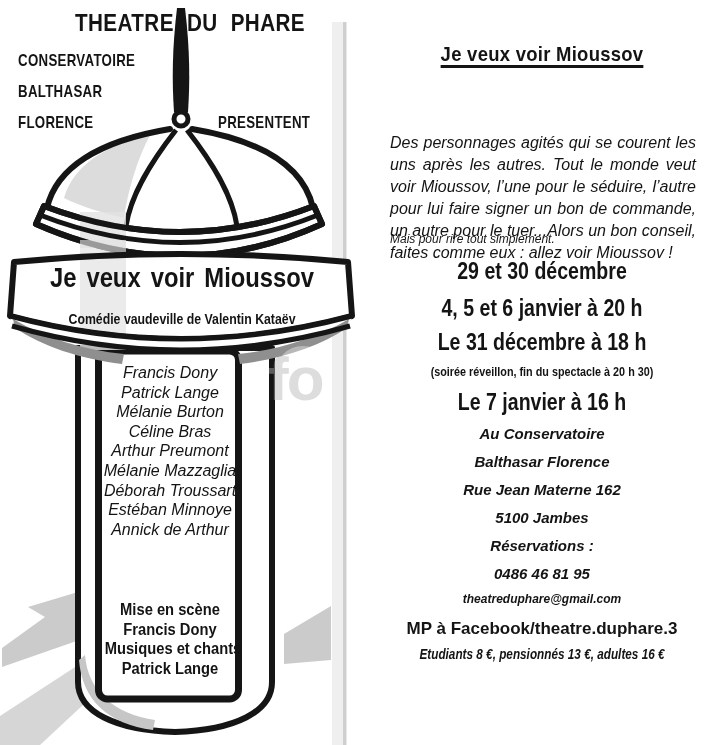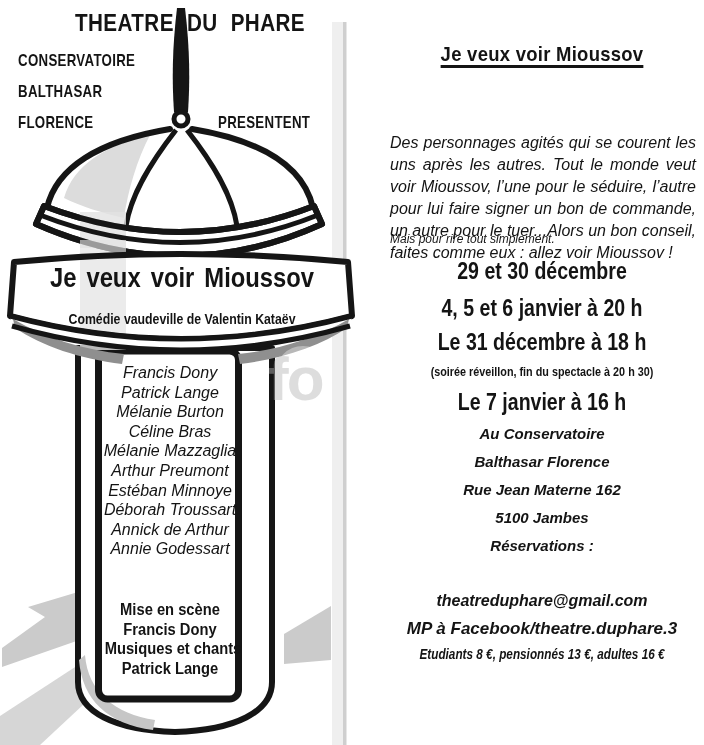--- a/index.html
+++ b/index.html
@@ -26,22 +26,22 @@
   .rline{position:absolute;left:0;width:316px;text-align:center;white-space:nowrap;}
   .r-title{top:42px;font-size:21px;font-weight:800;letter-spacing:.3px;
            text-decoration:underline;text-decoration-thickness:2.5px;text-underline-offset:4px;
            transform:scaleX(.88);transform-origin:center;}
   .r-para{position:absolute;left:6px;top:84px;width:306px;font-size:16px;font-style:italic;
           line-height:22px;text-align:justify;margin-top:48px;}
   .r-tag{position:absolute;left:6px;top:232px;font-size:12px;font-style:italic;white-space:nowrap;}
   .d-head{font-size:23px;font-weight:800;transform:scaleX(.85);transform-origin:center;}
   .d-note{font-size:13.5px;font-weight:700;transform:scaleX(.8);transform-origin:center;}
   .v-line{font-size:15px;font-weight:700;font-style:italic;}
-  .v-mail{font-size:16px;font-weight:700;font-style:italic;}
-  .v-fb{font-size:17px;font-weight:700;font-style:italic;}
+  .v-mail{font-size:12px;font-weight:700;font-style:italic;}
+  .v-fb{font-size:17px;font-weight:700;}
   .v-price{font-size:14px;font-weight:700;font-style:italic;transform:scaleX(.84);transform-origin:center;}
 </style>
 </head>
 <body>
 
 <div class="page">
 
   <div class="left-panel">
 
     <svg class="art" width="380" height="745" viewBox="0 0 380 745">
@@ -109,26 +109,25 @@
     <div class="abs pres" style="left:218px;top:113px;">PRESENTENT</div>
 
     <div class="abs banner-txt banner-title">Je veux voir Mioussov</div>
     <div class="abs banner-txt banner-sub">Comédie vaudeville de Valentin Kataëv</div>
 
     <div class="abs cast-block">
       <div>Francis Dony</div>
       <div>Patrick Lange</div>
       <div>Mélanie Burton</div>
       <div>Céline Bras</div>
+      <div>Arthur Preumont</div>
       <div>Mélanie Mazzaglia</div>
-      <div>Arthur Preumont</div>
+      <div>Déborah Troussart</div>
       <div>Estéban Minnoye</div>
-      <div>Déborah Troussart</div>
       <div>Annick de Arthur</div>
-      <div>Annie Godessart</div>
     </div>
 
     <div class="abs crew-block">
       <div>Mise en scène</div>
       <div>Francis Dony</div>
       <div>Musiques et chants</div>
       <div>Patrick Lange</div>
     </div>
   </div>
 
@@ -144,18 +143,19 @@
     <div class="rline d-head" style="top:295px;">4, 5 et 6 janvier à 20 h</div>
     <div class="rline d-head" style="top:329px;">Le 31 décembre à 18 h</div>
     <div class="rline d-note" style="top:364px;">(soirée réveillon, fin du spectacle à 20 h 30)</div>
     <div class="rline d-head" style="top:389px;">Le 7 janvier à 16 h</div>
 
     <div class="rline v-line" style="top:425px;">Au Conservatoire</div>
     <div class="rline v-line" style="top:453px;">Balthasar Florence</div>
     <div class="rline v-line" style="top:481px;">Rue Jean Materne 162</div>
     <div class="rline v-line" style="top:509px;">5100 Jambes</div>
     <div class="rline v-line" style="top:537px;">Réservations :</div>
+    <div class="rline v-line" style="top:565px;">0486 46 81 95</div>
     <div class="rline v-mail" style="top:592px;">theatreduphare@gmail.com</div>
     <div class="rline v-fb" style="top:619px;">MP à Facebook/theatre.duphare.3</div>
     <div class="rline v-price" style="top:646px;">Etudiants 8 €, pensionnés 13 €, adultes 16 €</div>
   </div>
 
 </div>
 
 </body></html>

